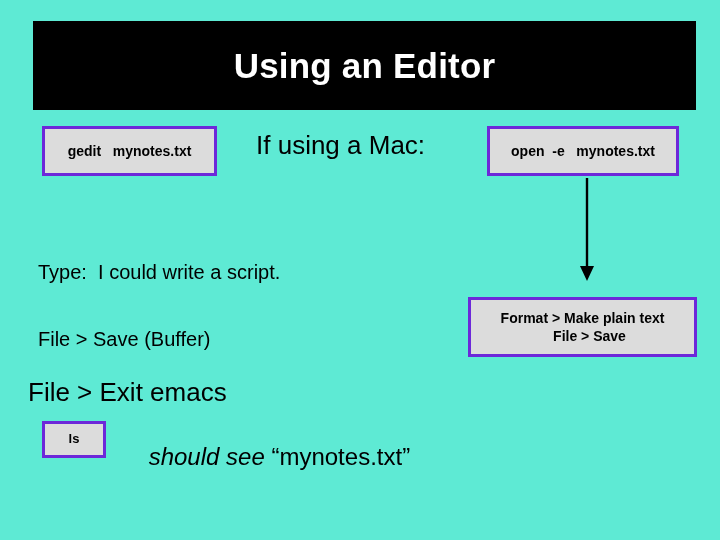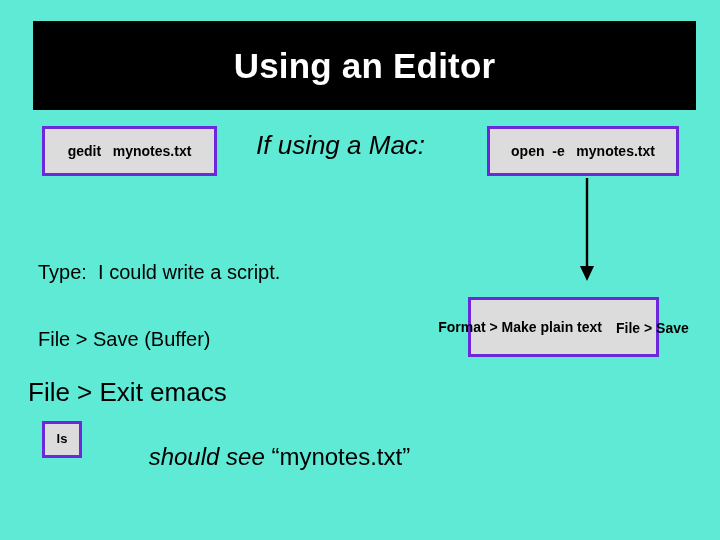--- a/index.html
+++ b/index.html
@@ -69,33 +69,33 @@
   }
   #box-open {
     left: 487px;
     top: 126px;
     width: 192px;
     height: 50px;
   }
   #box-ls {
     left: 42px;
     top: 421px;
-    width: 40px;
+    width: 64px;
     height: 37px;
   }
   #box-ls .cmd-text {
     font-size: 13px;
   }
 
   #box-format {
     left: 468px;
     top: 297px;
-    width: 191px;
+    width: 229px;
     height: 60px;
-    flex-direction: row;
+    flex-direction: column;
   }
   #box-format .cmd-text {
     font-size: 14px;
     font-weight: bold;
   }
   #box-format .cmd-text.line2 {
     margin-top: 2px;
     padding-left: 14px;
   }
 
@@ -103,21 +103,20 @@
   .slide-text {
     position: absolute;
     white-space: pre;
     line-height: 1.12;
   }
 
   #mac-note {
     left: 256px;
     top: 131px;
     font-size: 26px;
-    font-style: italic;
     font-weight: normal;
   }
 
   #body-block {
     left: 38px;
     top: 216px;
     font-size: 20px;
   }
   #body-block .line {
     display: block;

